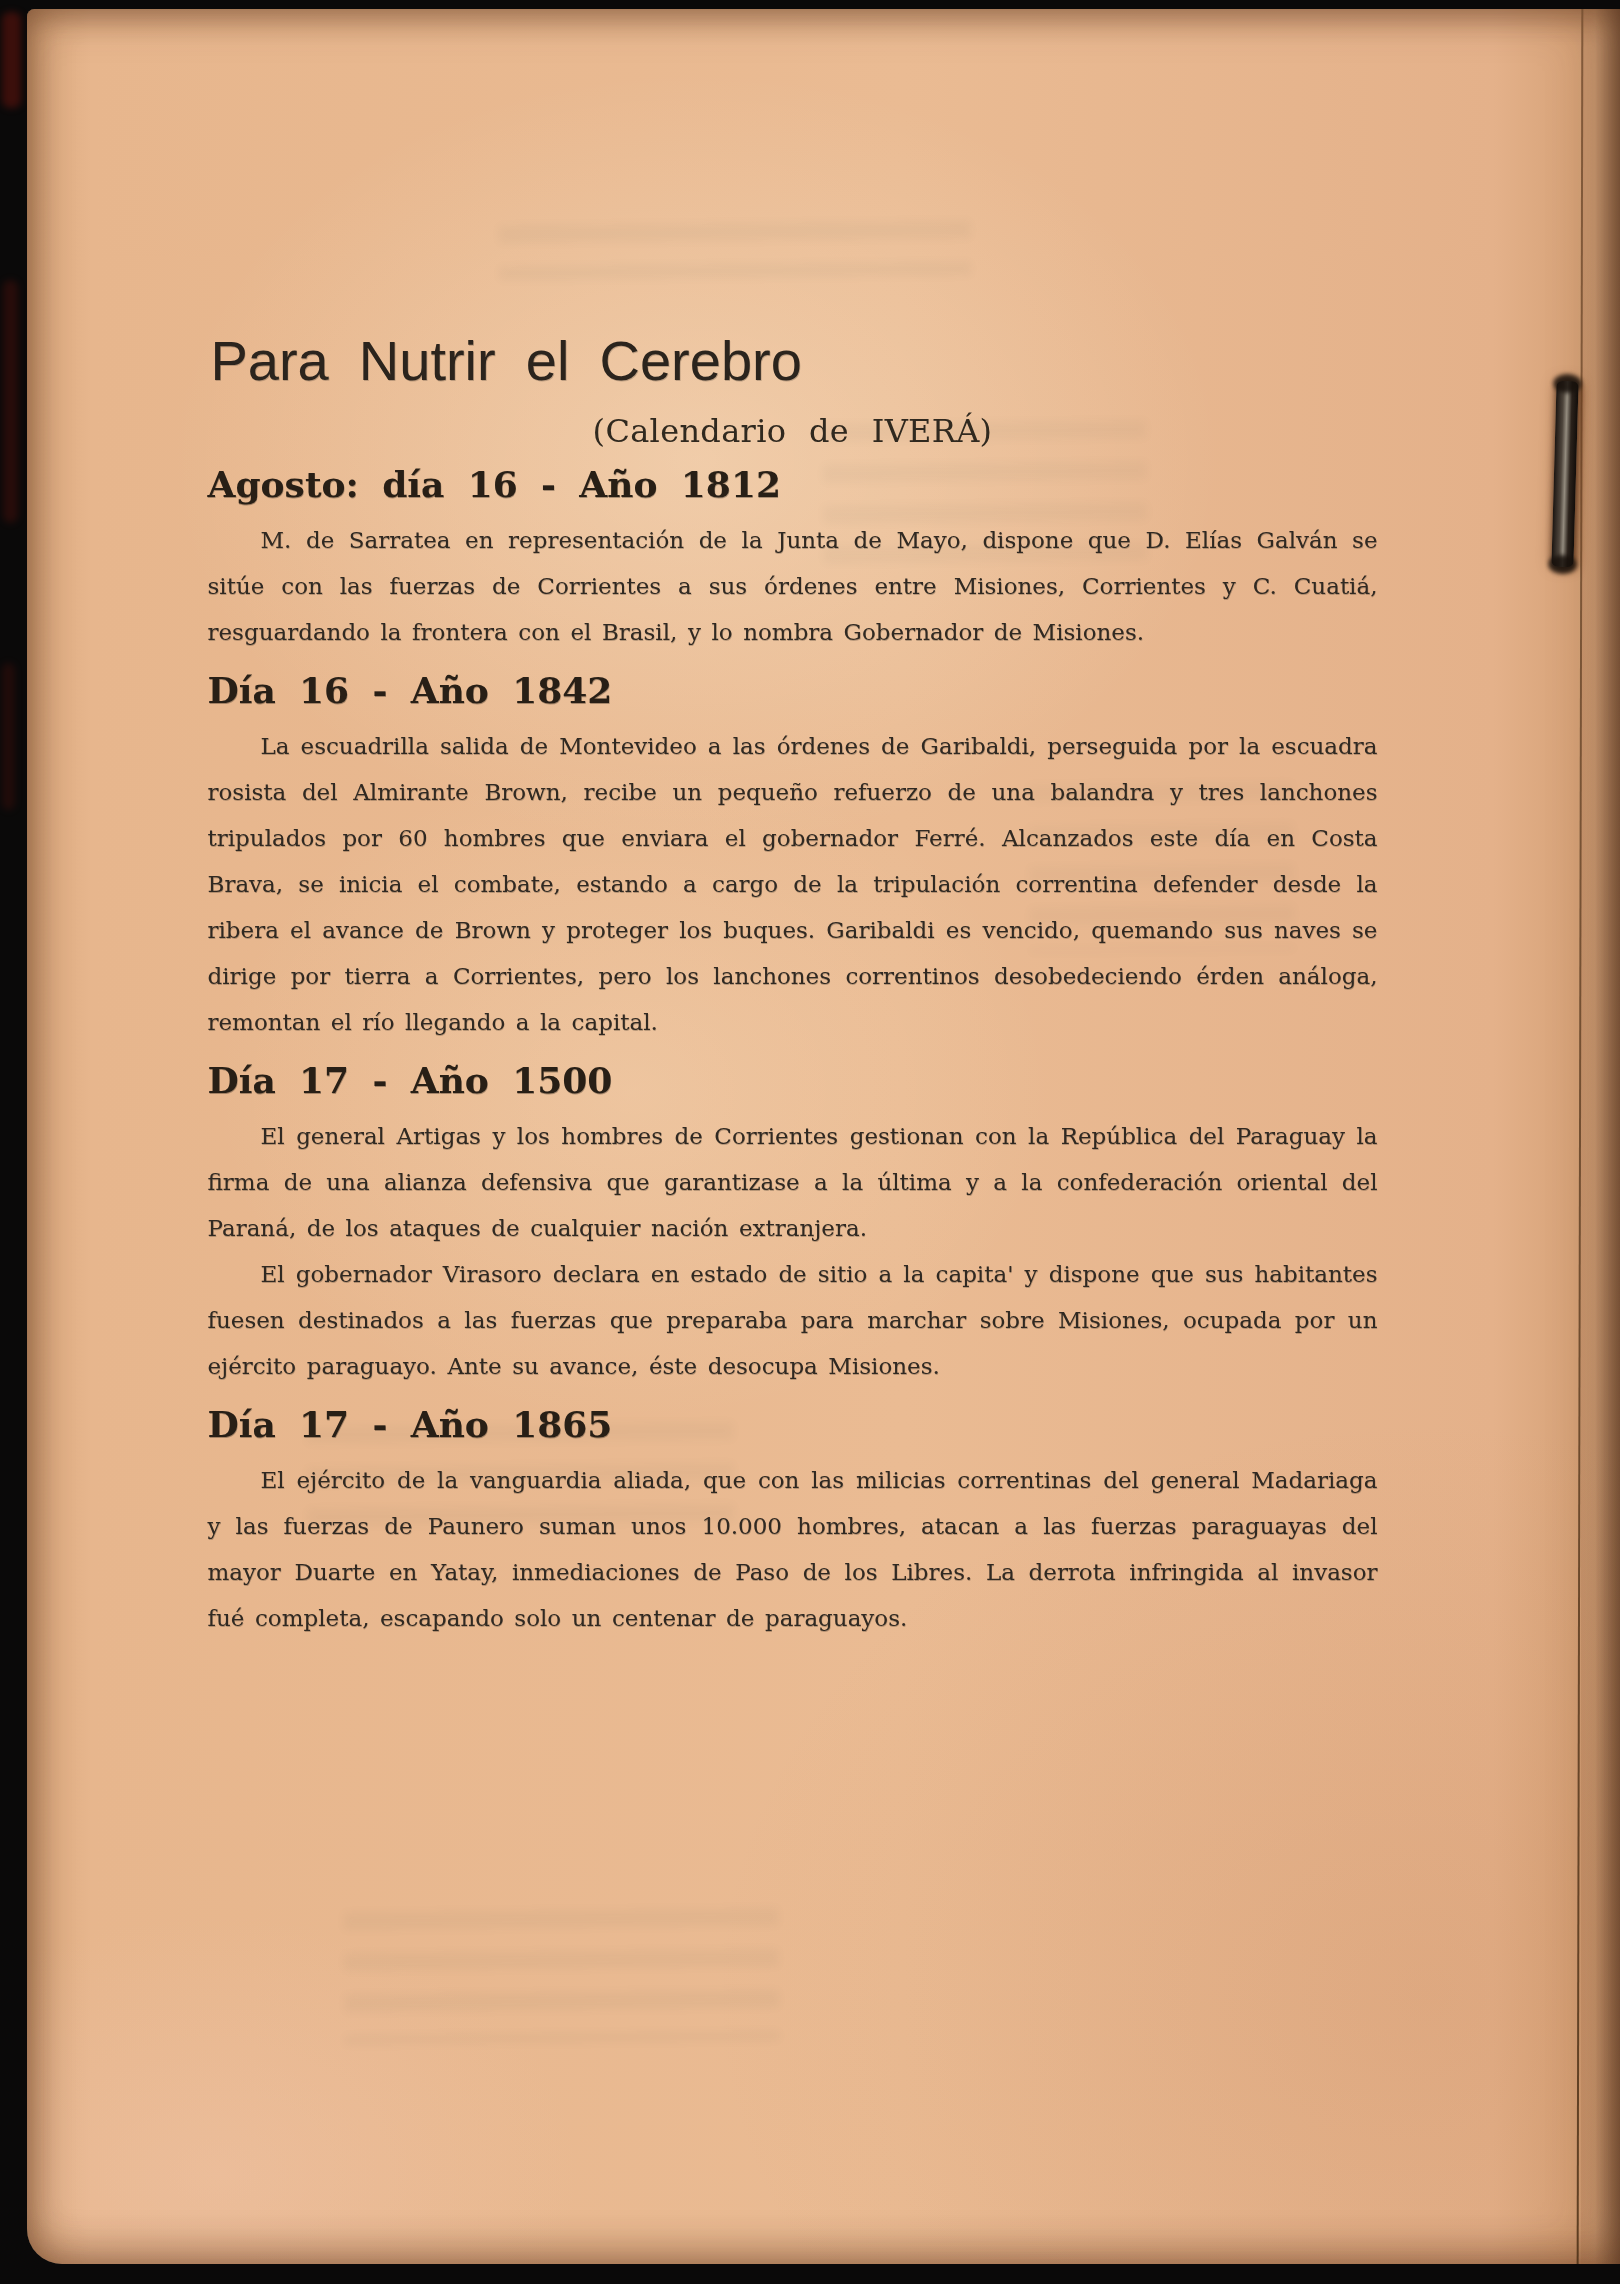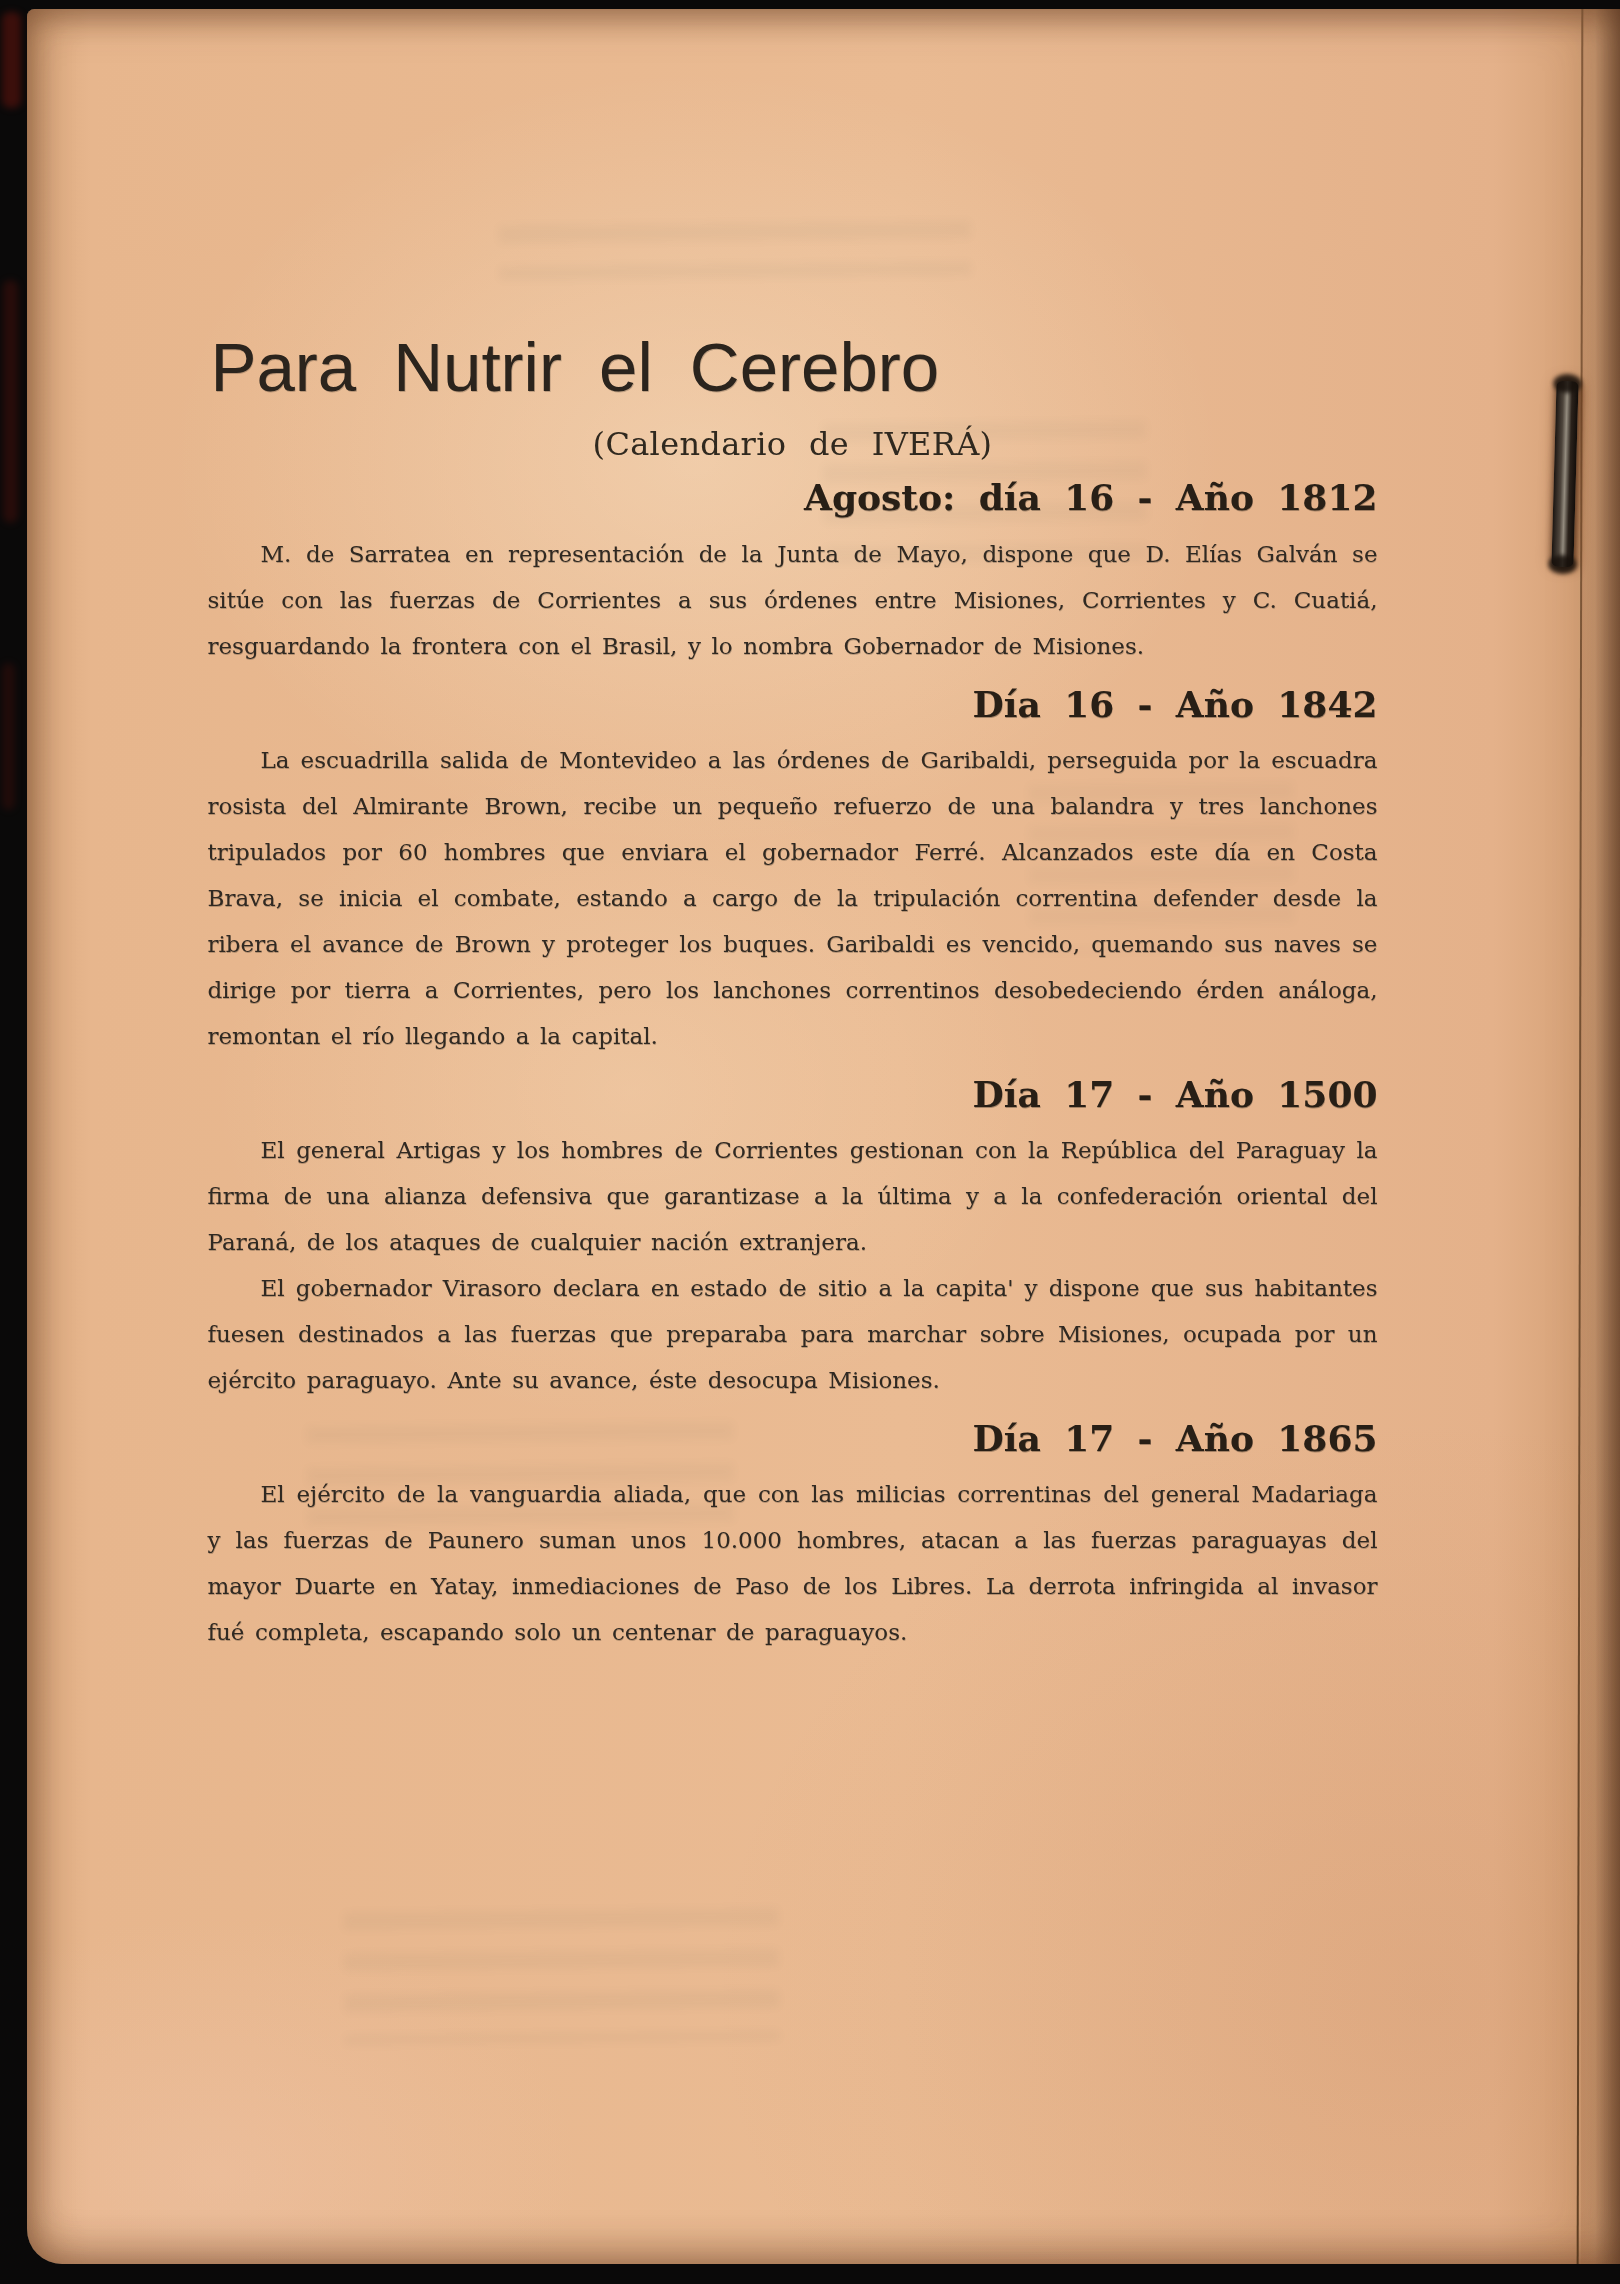--- a/index.html
+++ b/index.html
@@ -74,36 +74,36 @@
 
   
   .content {
     position:absolute; left:181px; top:0; width:1170px;
     color:#2f2822;
   }
   .doc-title {
     margin:323px 0 0 2.9px;
     font-family:"Liberation Sans", sans-serif;
     font-weight:normal;
-    font-size:69px; line-height:1.05;
+    font-size:56px; line-height:1.05;
     letter-spacing:0; word-spacing:.26em;
     white-space:nowrap;
     color:#2b241d;
     text-shadow:0.7px 0.7px 0 rgba(43,36,29,.25);
   }
   .doc-subtitle {
     margin-top:23px;
     text-align:center;
     font-size:32px; line-height:1.1;
     word-spacing:.38em; letter-spacing:.01em;
     color:#30291f;
   }
   .section-heading {
     margin:16px 0 13.3px;
-    text-align:right;
+    text-align:left;
     font-weight:bold;
     font-size:36px; line-height:1.08;
     word-spacing:.3em;
     color:#281f16;
     text-shadow:0.4px 0.6px 0 rgba(40,31,22,.35);
   }
   .section-body {
     margin:0;
     font-size:23px; line-height:46px;
     text-align:justify;

